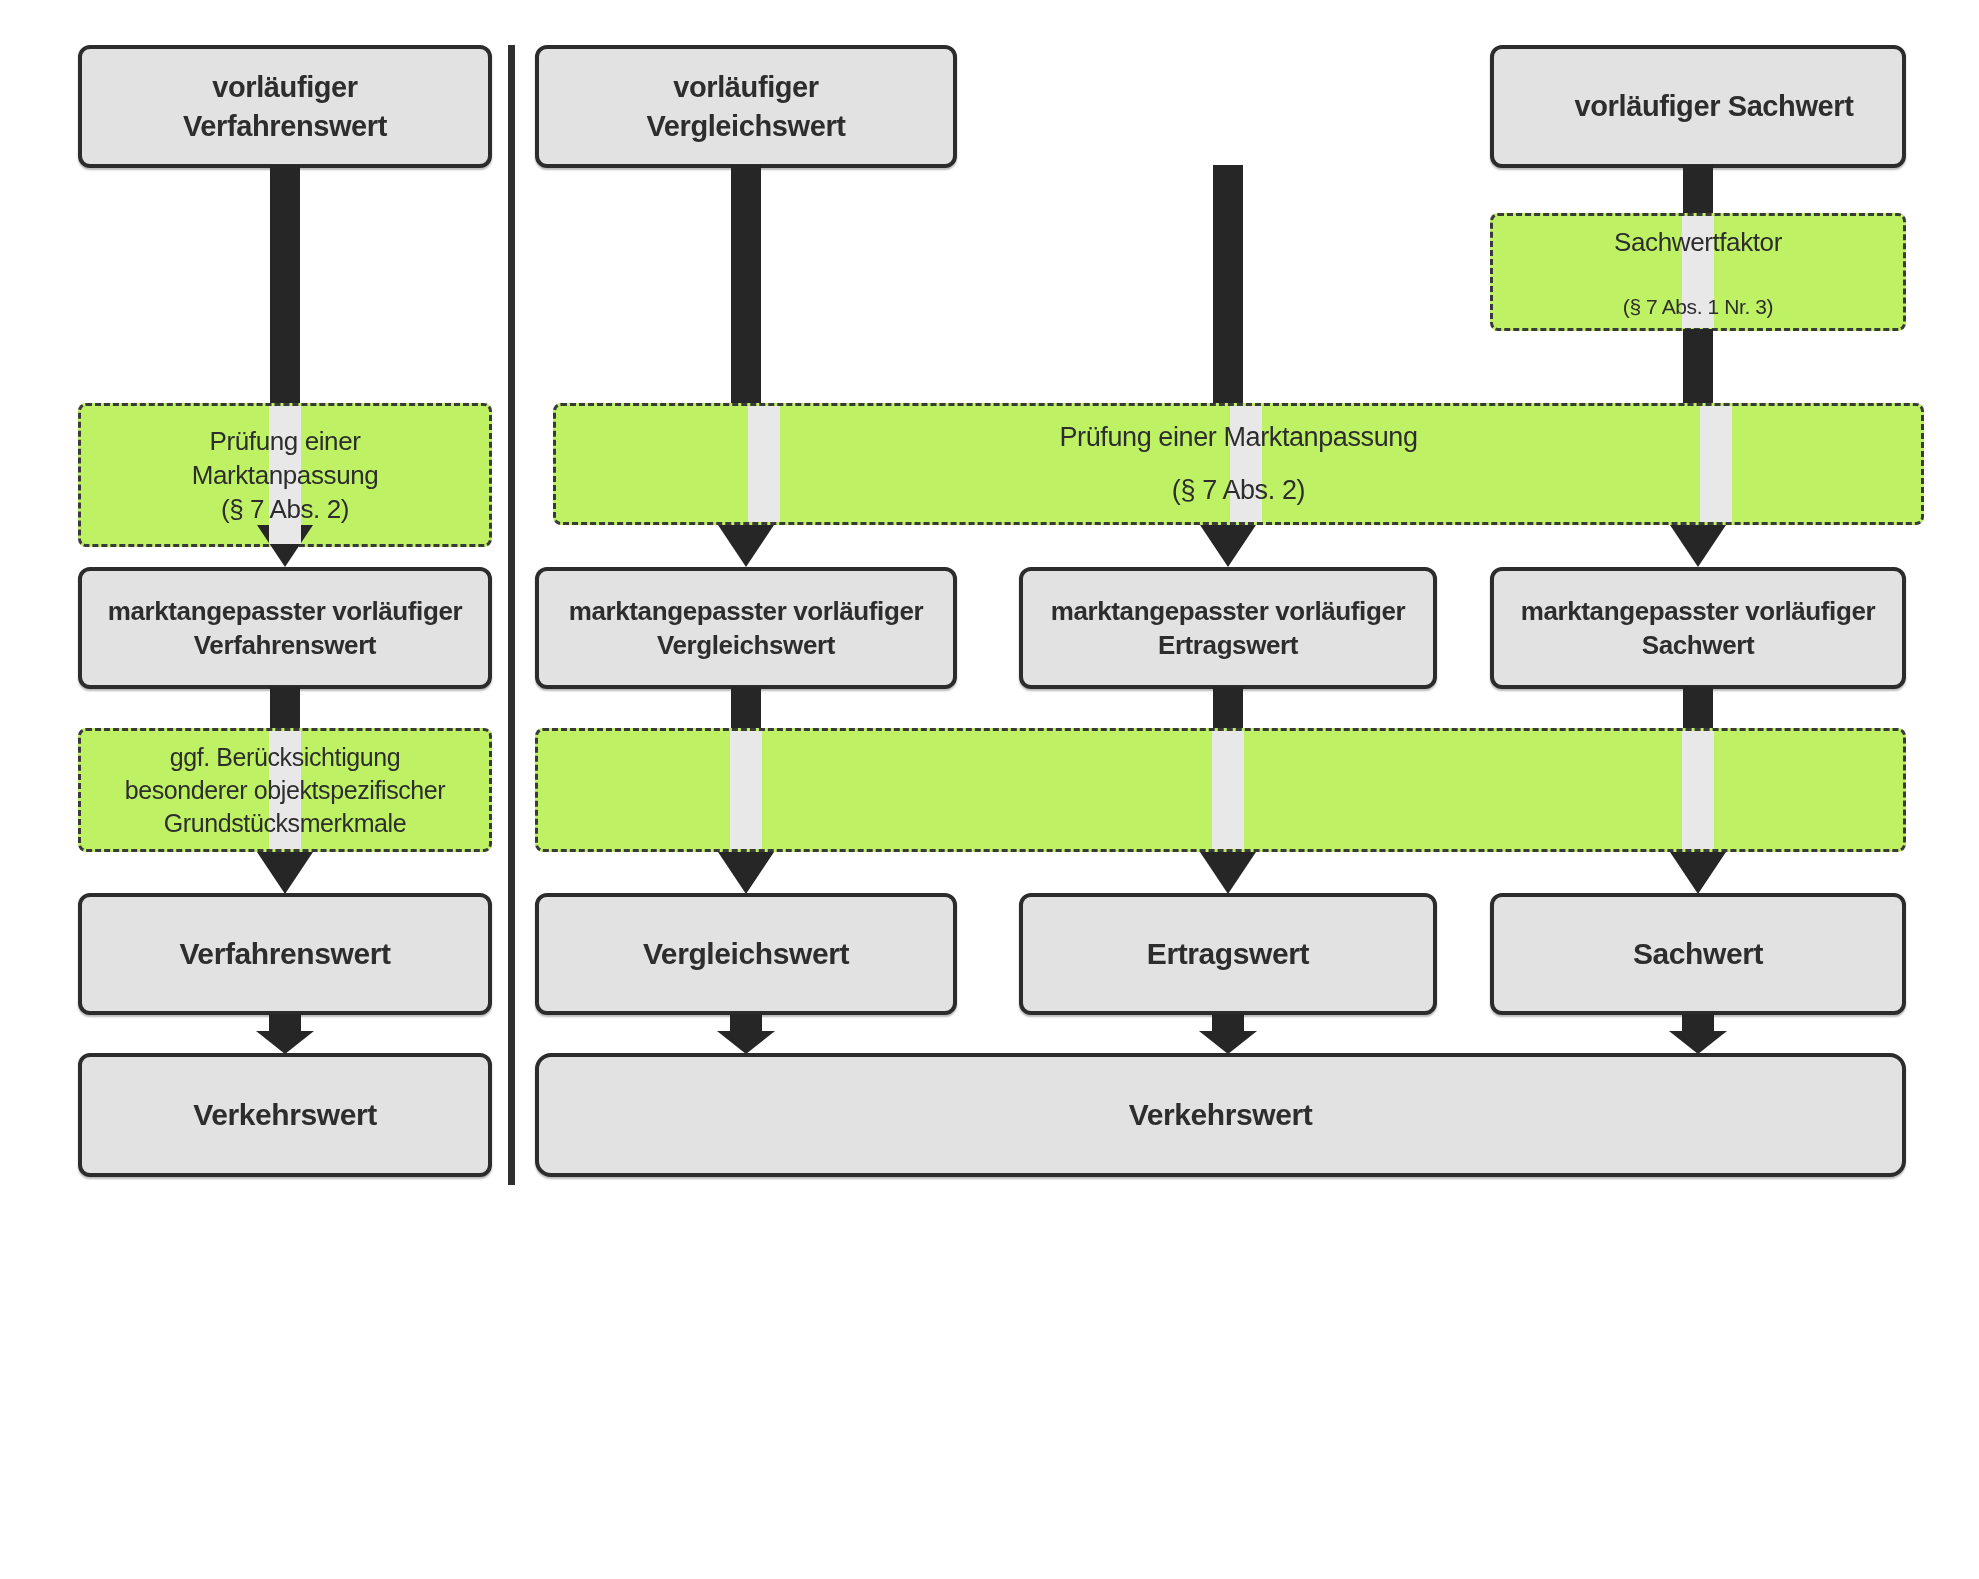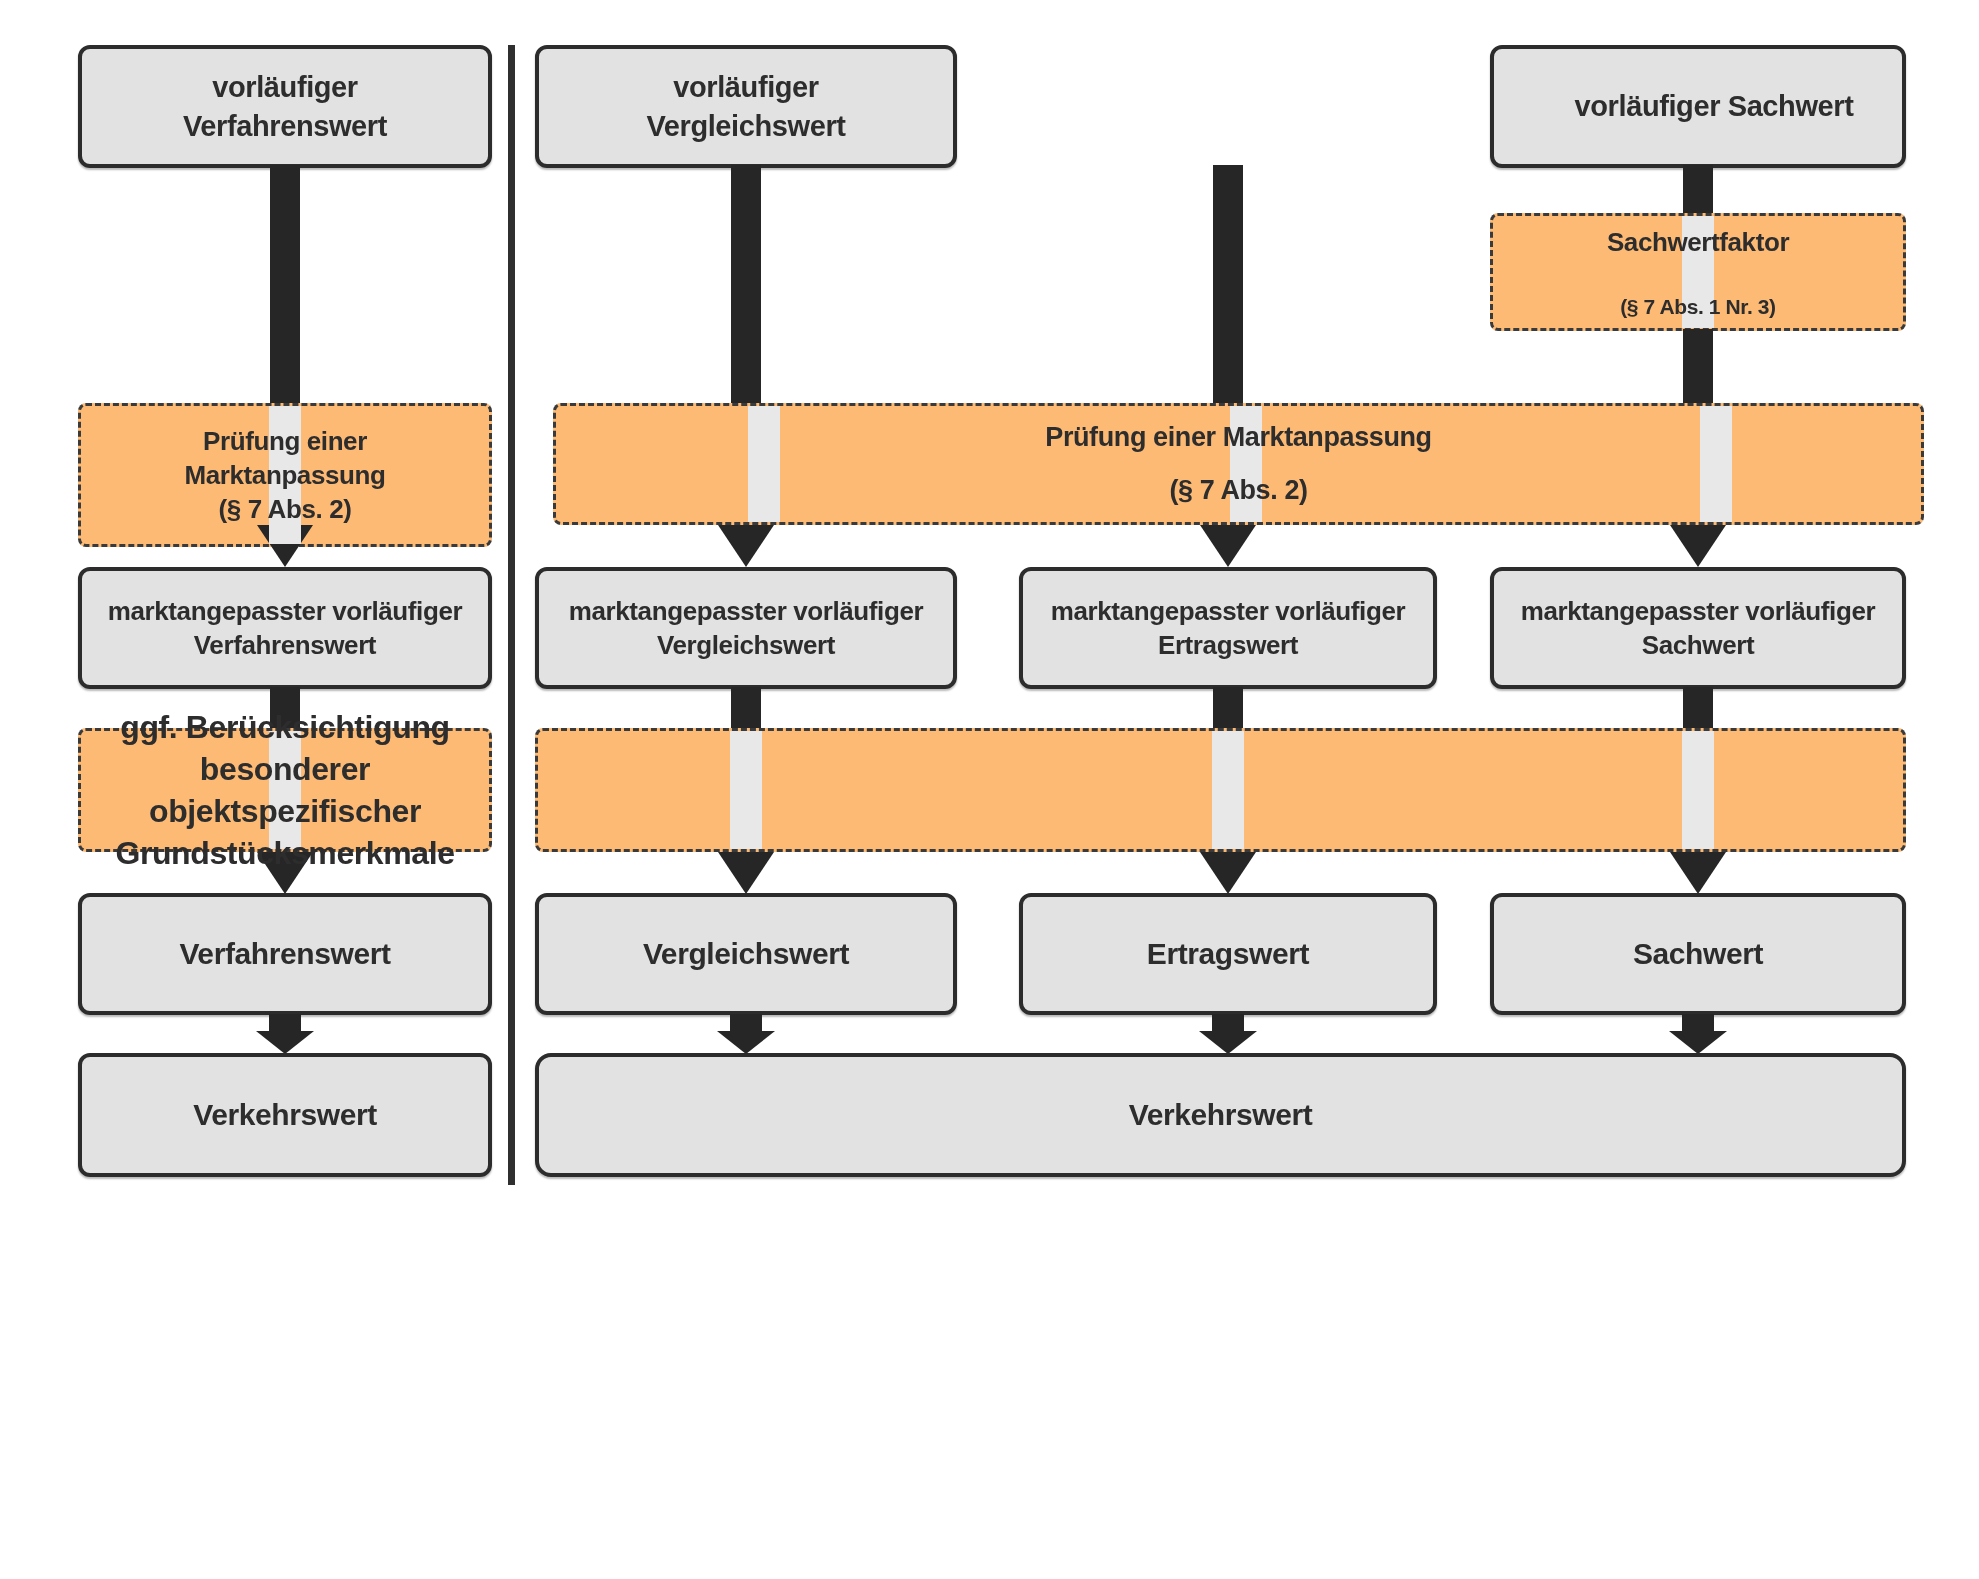--- a/index.html
+++ b/index.html
@@ -10,36 +10,36 @@
   }
   .gbox{
     position:absolute;box-sizing:border-box;
     background:#e2e2e2;border:4px solid #2c2c2c;border-radius:12px;
     display:flex;flex-direction:column;align-items:center;justify-content:center;
     text-align:center;font-weight:700;
     box-shadow:0 2px 2px rgba(0,0,0,0.28);
   }
   .dbox{
     position:absolute;box-sizing:border-box;
-    background:#fdba74;border:3px dashed #3a3a3a;border-radius:8px;
+    background:#bef264;border:3px dashed #3a3a3a;border-radius:8px;
     display:flex;flex-direction:column;align-items:center;justify-content:center;
-    text-align:center;font-weight:700;
+    text-align:center;font-weight:400;
   }
   .dbox .txt{position:relative;z-index:2;}
   .stripe{position:absolute;z-index:1;top:0;bottom:0;width:32px;background:#e8e8e8;}
   .shaft{position:absolute;width:30px;background:#262626;}
   .tri{position:absolute;width:0;height:0;border-left:28px solid transparent;border-right:28px solid transparent;border-top:42px solid #262626;}
   .tri-sm{position:absolute;width:0;height:0;border-left:29px solid transparent;border-right:29px solid transparent;border-top:23px solid #262626;}
   .stub{position:absolute;width:32px;background:#262626;}
   .divider{position:absolute;background:#2f2f2f;}
   .fs29{font-size:29px;line-height:1.32;}
   .fs26{font-size:26px;line-height:1.32;}
   .fs30{font-size:30px;line-height:1.2;}
   .fs27{font-size:27px;line-height:1.3;}
-  .fs25{font-size:32px;line-height:1.32;text-align:center;}
+  .fs25{font-size:25px;line-height:1.32;text-align:center;}
   .fs21{font-size:21px;line-height:1.2;margin-top:24px;}
   .gap18{row-gap:18px;}
   .gap10{row-gap:10px;}
 </style>
 </head>
 <body>
 
 <div class="canvas">
 
   <div class="gbox fs29" style="left:78px;top:45px;width:414px;height:123px;">

